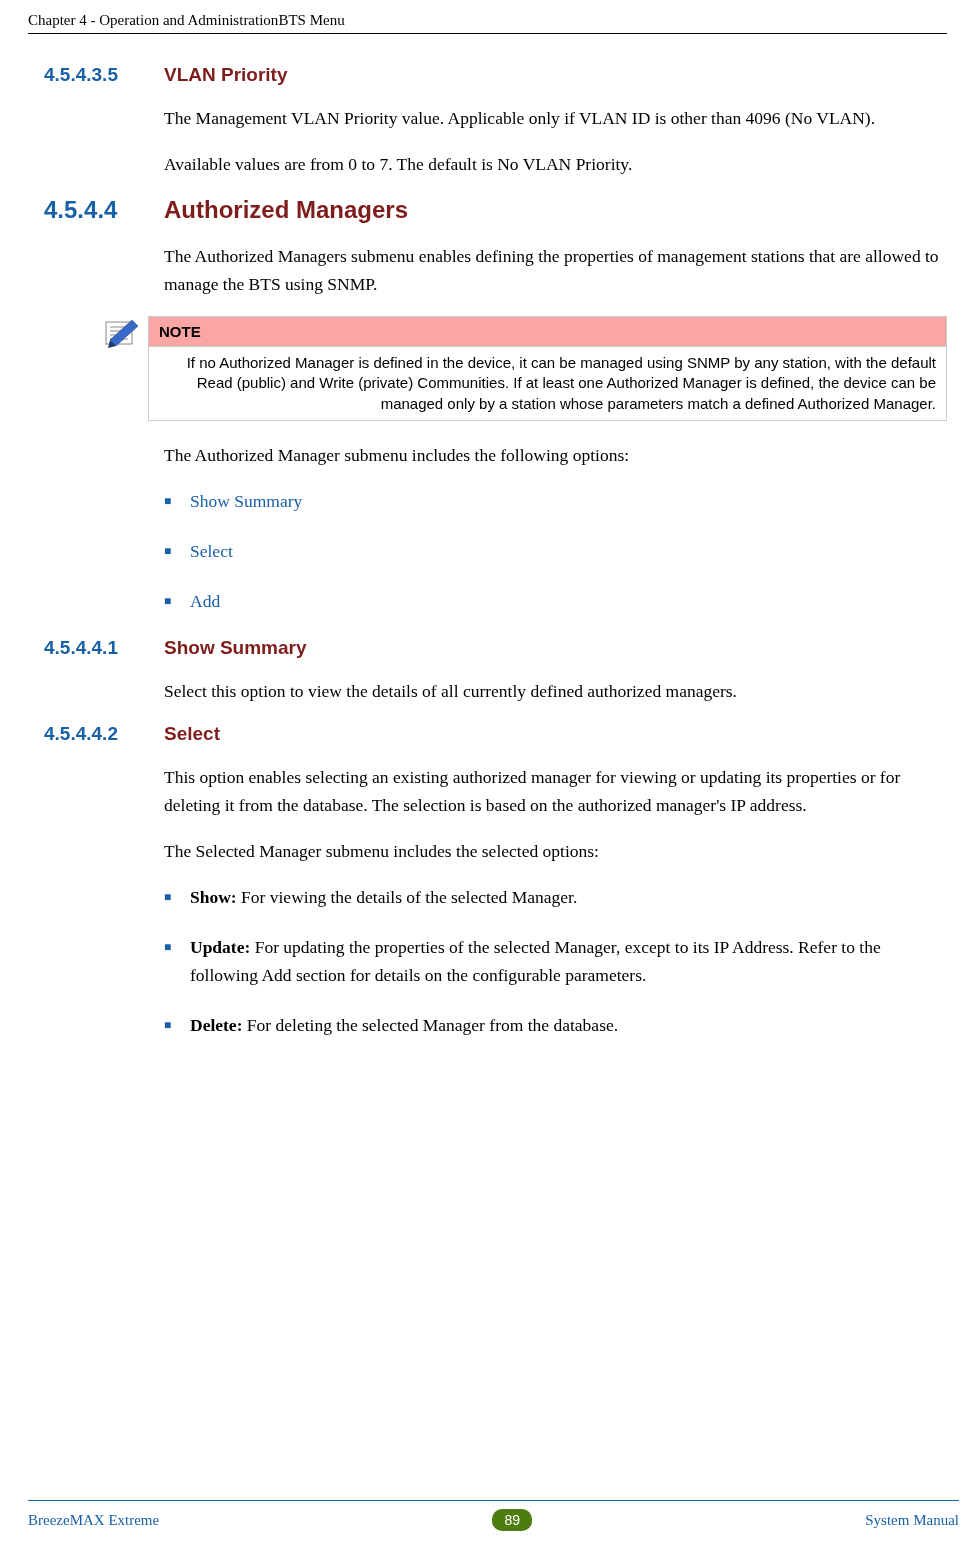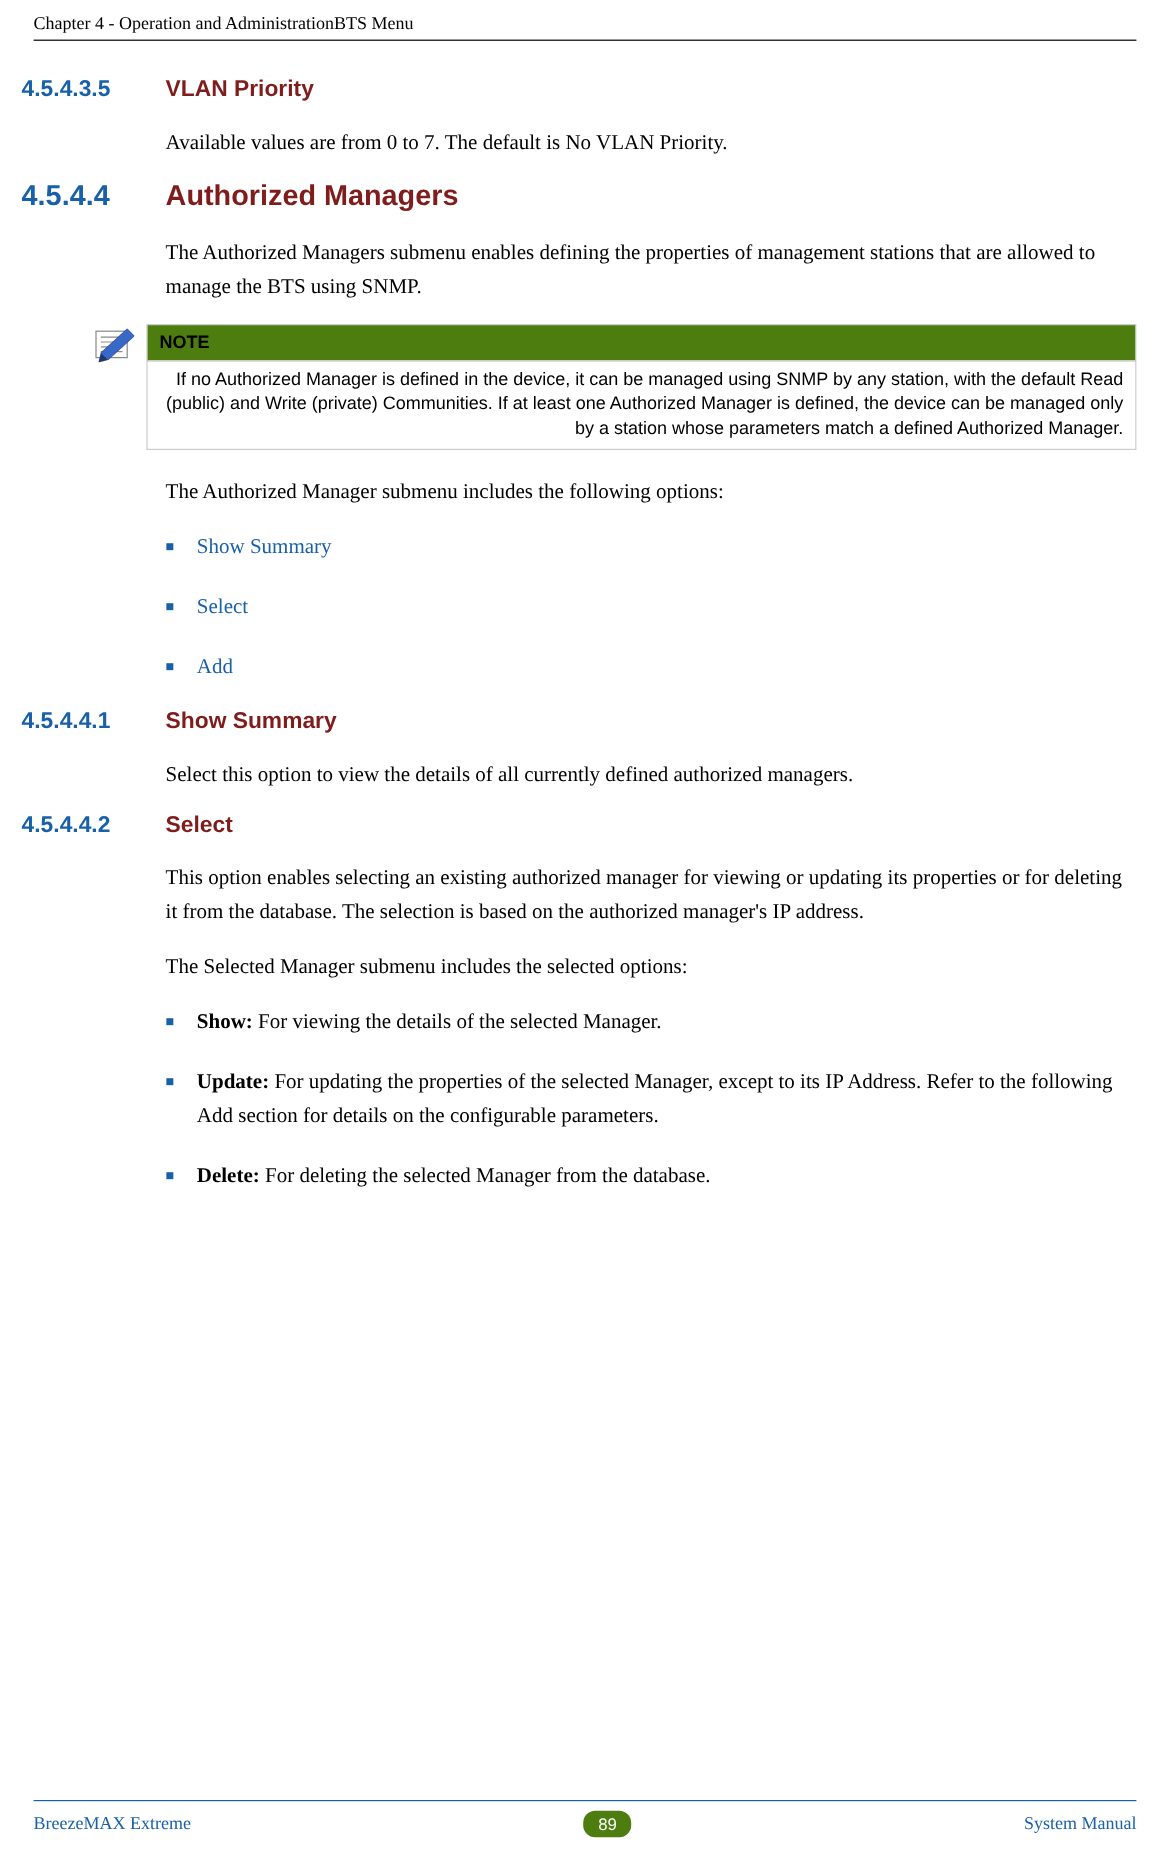--- a/index.html
+++ b/index.html
@@ -19,21 +19,21 @@
       display: flex;
       justify-content: flex-start;
       padding: 12px 28px 4px 28px;
       font-size: 15px;
     }
     .header-line {
       border-bottom: 1px solid #000;
       margin: 0 28px;
     }
     .content {
-      padding: 30px 28px 0 18px;
+      padding: 30px 28px 0 44px;
     }
     .section {
       margin-bottom: 18px;
       display: flex;
     }
     .section-num {
       color: #1860a8;
       font-family: Arial, Helvetica, sans-serif;
       font-weight: bold;
       width: 120px;
@@ -65,21 +65,21 @@
       width: 44px;
       flex-shrink: 0;
       padding-top: 2px;
     }
     .note-content {
       flex: 1;
       border: 1px solid #ccc;
       border-collapse: collapse;
     }
     .note-header {
-      background: #4d7c0f;
+      background: #fca5a5;
       font-family: Arial, Helvetica, sans-serif;
       font-weight: bold;
       font-size: 15px;
       padding: 6px 10px;
       border-bottom: 1px solid #ccc;
     }
     .note-body {
       font-family: Arial, Helvetica, sans-serif;
       font-size: 15px;
       padding: 6px 10px;
@@ -107,21 +107,21 @@
       color: #1860a8;
     }
     .bold {
       font-weight: bold;
     }
     .footer {
       position: absolute;
       bottom: 0;
       left: 0;
       right: 0;
-      padding: 0 28px 14px 28px;
+      padding: 0 16px 14px 28px;
     }
     .footer-line {
       border-top: 1px solid #1860a8;
       margin-bottom: 8px;
     }
     .footer-row {
       display: flex;
       justify-content: space-between;
       align-items: center;
       color: #1860a8;
@@ -148,20 +148,21 @@
   <span>BTS Menu</span>
 </div>
 <div class="header-line"></div>
 
 <div class="content">
 
   <div class="section h3">
     <span class="section-num">4.5.4.3.5</span>
     <span class="section-title">VLAN Priority</span>
   </div>
+  <p class="body-text">The Management VLAN Priority value. Applicable only if VLAN ID is other than 4096 (No VLAN).</p>
   <p class="body-text">Available values are from 0 to 7. The default is No VLAN Priority.</p>
 
   <div class="section h2">
     <span class="section-num">4.5.4.4</span>
     <span class="section-title">Authorized Managers</span>
   </div>
   <p class="body-text">The Authorized Managers submenu enables defining the properties of management stations that are allowed to manage the BTS using SNMP.</p>
 
   <div class="note-block">
     <div class="note-icon-wrap">

